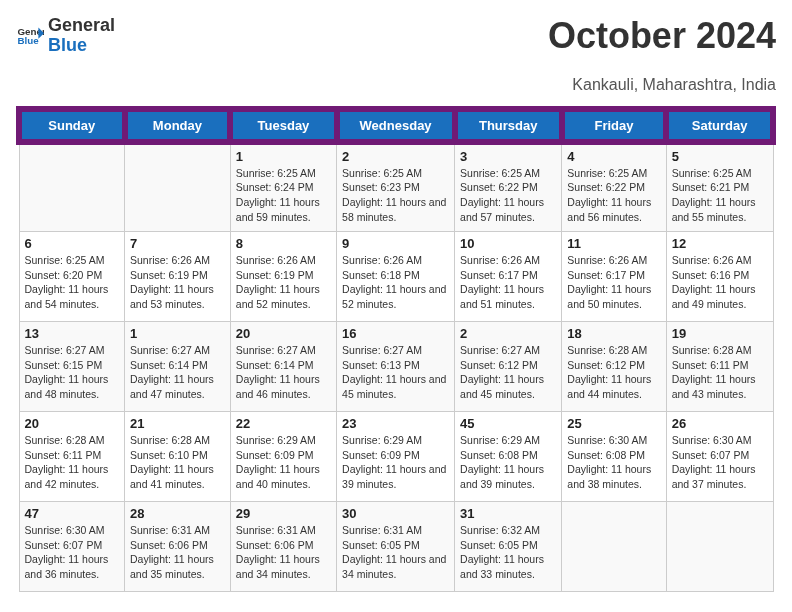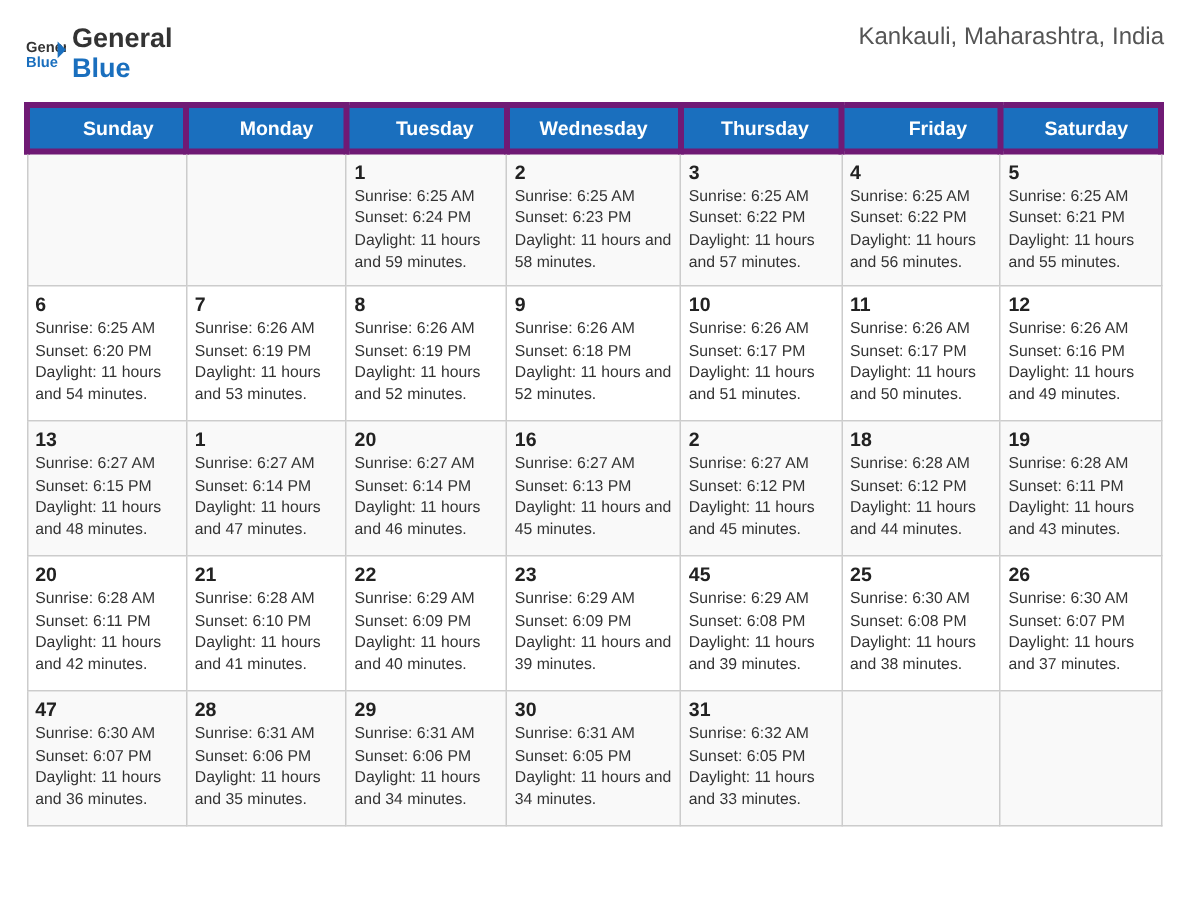--- a/index.html
+++ b/index.html
@@ -39,34 +39,35 @@
     }
     .month-title {
       font-size: 36px;
       font-weight: bold;
       color: #333;
       line-height: 1.1;
     }
     .location-title {
       font-size: 16px;
       color: #555;
+      margin-top: 20px;
     }
     table {
       width: 100%;
       border-collapse: collapse;
       font-size: 11px;
     }
     thead tr th {
       background-color: #1a6fbe;
       color: #fff;
       padding: 6px 20px;
-      text-align: right;
+      text-align: center;
       font-size: 13px;
       font-weight: bold;
-      border: 4px solid #701a75;
+      border: 6px solid #701a75;
     }
     tbody tr td {
       border: 1px solid #ccc;
       padding: 4px 5px;
       vertical-align: top;
       width: calc(100% / 7);
       min-height: 80px;
       height: 90px;
     }
     tbody tr:nth-child(odd) td {
@@ -100,20 +101,21 @@
       <text x="2" y="32" font-size="14" font-weight="bold" fill="#1a6fbe">Blue</text>
       <polygon points="32,8 40,16 32,24" fill="#1a6fbe"></polygon>
     </svg>
     <div>
       <div class="logo-text">
         General<br><span>Blue</span>
       </div>
     </div>
   </div>
   <div class="title-section">
+    <div class="month-title">October 2024</div>
     <div class="location-title">Kankauli, Maharashtra, India</div>
   </div>
 </div>
 
 <table>
   <thead>
     <tr>
     <th>Sunday</th>
         <th>Monday</th>
         <th>Tuesday</th>

